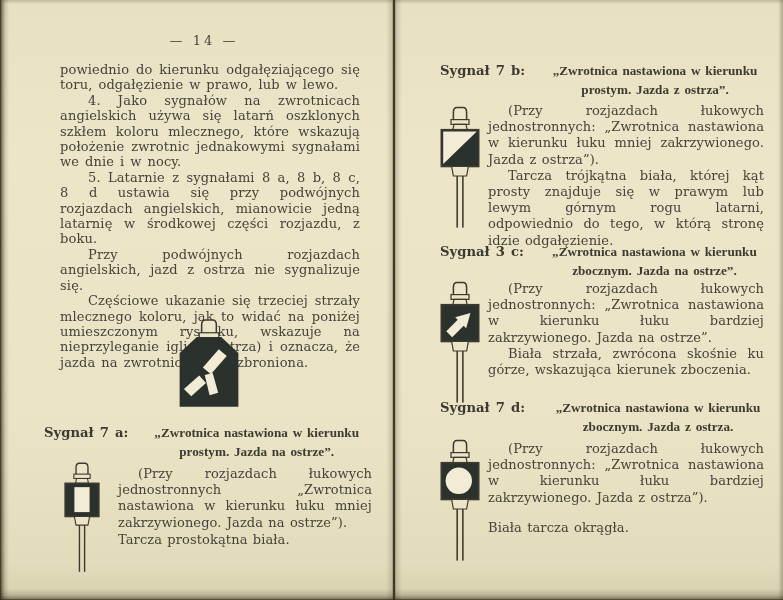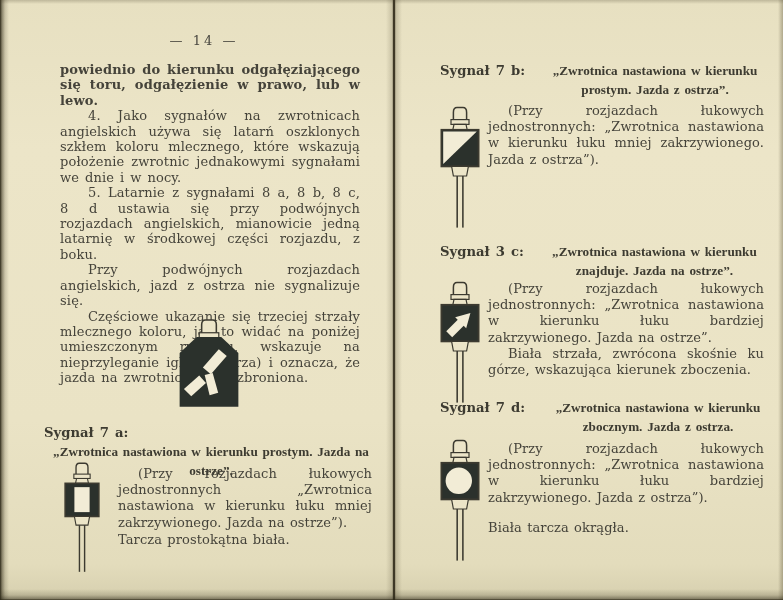--- a/index.html
+++ b/index.html
@@ -26,21 +26,21 @@
   #page-left{left:4px;width:382px;}
   #page-right{left:402px;width:381px;}
 
   .folio{position:absolute;top:17px;left:0;width:100%;text-align:center;
     font-size:13px;letter-spacing:3px;color:#4a4840;}
   #page-left .folio{padding-left:18px;box-sizing:border-box;}
 
   .bodytext{position:absolute;left:56px;top:46px;width:300px;}
   .bodytext p{margin:0;font-size:13px;line-height:15.4px;text-align:justify;
     text-indent:28px;word-spacing:1.6px;letter-spacing:.15px;}
-  .bodytext p.noindent{text-indent:0;font-weight:bold;}
+  .bodytext p.noindent{text-indent:0;}
 
   .sig-head{position:absolute;display:flex;font-weight:bold;font-size:13.2px;
     line-height:19px;color:#3d3b31;word-spacing:1.5px;}
   .sig-label{white-space:nowrap;margin-right:7px;}
   .sig-title{flex:1;text-align:center;font-family:Liberation Serif, serif;}
 
   .note-col{position:absolute;font-size:13px;line-height:16.2px;}
   .note-col p{margin:0;text-align:justify;text-indent:20px;word-spacing:1px;letter-spacing:.1px;}
   .caption-center{margin:0;text-align:center;text-indent:0 !important;}
 
@@ -65,21 +65,21 @@
 
     <svg class="abs" style="left:168px;top:299px;" width="74" height="104" viewBox="0 0 120 170">
       <path d="M48,31 L48,16 Q48,8 54,8 L66,8 Q72,8 72,16 L72,31" fill="#ece5c8" stroke="#3c3a30" stroke-width="2.5"></path>
       <rect x="44" y="29" width="32" height="8" fill="#ece5c8" stroke="#3c3a30" stroke-width="2"></rect>
       <polygon points="12,62 40,36 80,36 108,62 108,150 12,150" fill="#2b312c"></polygon>
       <polygon points="50,86 76,56 89,67 63,97" fill="#f2ecd6"></polygon>
       <polygon points="53,98 66,95 75,127 61,131" fill="#f2ecd6"></polygon>
       <polygon points="44,99 55,111 31,133 19,121" fill="#f2ecd6"></polygon>
     </svg>
 
-    <div class="sig-head" style="left:40px;top:407px;width:334px;flex-direction:column;">
+    <div class="sig-head" style="left:40px;top:407px;width:334px;">
       <span class="sig-label">Sygnał 7 a:</span>
       <span class="sig-title">„Zwrotnica nastawiona w kierunku prostym. Jazda na ostrze”.</span>
     </div>
 
     <svg class="abs" style="left:59px;top:444px;" width="38" height="114" viewBox="0 0 70 210">
       <path d="M24,27 L24,14 Q24,6 30,6 L40,6 Q46,6 46,14 L46,27" fill="#ece5c8" stroke="#3c3a30" stroke-width="2.5"></path>
       <rect x="20" y="26" width="30" height="8" fill="#ece5c8" stroke="#3c3a30" stroke-width="2"></rect>
       <polygon points="25,34 45,34 47,43 23,43" fill="#ece5c8" stroke="#3c3a30" stroke-width="2"></polygon>
       <rect x="4" y="43" width="62" height="61" fill="#2b312c" stroke="#3c3a30" stroke-width="3"></rect>
       <rect x="21" y="50" width="28" height="46" fill="#f2ecd6"></rect>
@@ -107,25 +107,26 @@
       <rect x="20" y="26" width="30" height="8" fill="#ece5c8" stroke="#3c3a30" stroke-width="2"></rect>
       <polygon points="25,34 45,34 47,43 23,43" fill="#ece5c8" stroke="#3c3a30" stroke-width="2"></polygon>
       <rect x="4" y="43" width="62" height="61" fill="#2b312c" stroke="#3c3a30" stroke-width="3"></rect>
       <polygon points="7,46 63,46 7,100" fill="#f2ecd6"></polygon>
       <polygon points="21,104 49,104 46,120 24,120" fill="#ece5c8" stroke="#3c3a30" stroke-width="2"></polygon>
       <rect x="29" y="120" width="2.6" height="86" fill="#3c3a30"></rect>
       <rect x="38.5" y="120" width="2.6" height="86" fill="#3c3a30"></rect>
     </svg>
     <div class="note-col" style="left:86px;top:87px;width:276px;">
       <p>(Przy rozjazdach łukowych jednostronnych: „Zwrotnica nastawiona w kierunku łuku mniej zakrzywionego. Jazda z ostrza”).</p>
+      <p>Tarcza trójkątna biała, której kąt prosty znajduje się w prawym lub lewym górnym rogu latarni, odpowiednio do tego, w którą stronę idzie odgałęzienie.</p>
     </div>
 
     <div class="sig-head" style="left:38px;top:226px;width:338px;">
       <span class="sig-label">Sygnał 3 c:</span>
-      <span class="sig-title">„Zwrotnica nastawiona w kierunku znajduje. Jazda na ostrze”.</span>
+      <span class="sig-title">„Zwrotnica nastawiona w kierunku zbocznym. Jazda na ostrze”.</span>
     </div>
     <svg class="abs" style="left:37px;top:263px;" width="42" height="126" viewBox="0 0 70 210">
       <path d="M24,27 L24,14 Q24,6 30,6 L40,6 Q46,6 46,14 L46,27" fill="#ece5c8" stroke="#3c3a30" stroke-width="2.5"></path>
       <rect x="20" y="26" width="30" height="8" fill="#ece5c8" stroke="#3c3a30" stroke-width="2"></rect>
       <polygon points="25,34 45,34 47,43 23,43" fill="#ece5c8" stroke="#3c3a30" stroke-width="2"></polygon>
       <rect x="4" y="43" width="62" height="61" fill="#2b312c" stroke="#3c3a30" stroke-width="3"></rect>
       <g transform="translate(34,75) rotate(-45)" fill="#f2ecd6">
         <rect x="-24" y="-7" width="30" height="14"></rect>
         <polygon points="3,-13 26,0 3,13"></polygon>
       </g>

